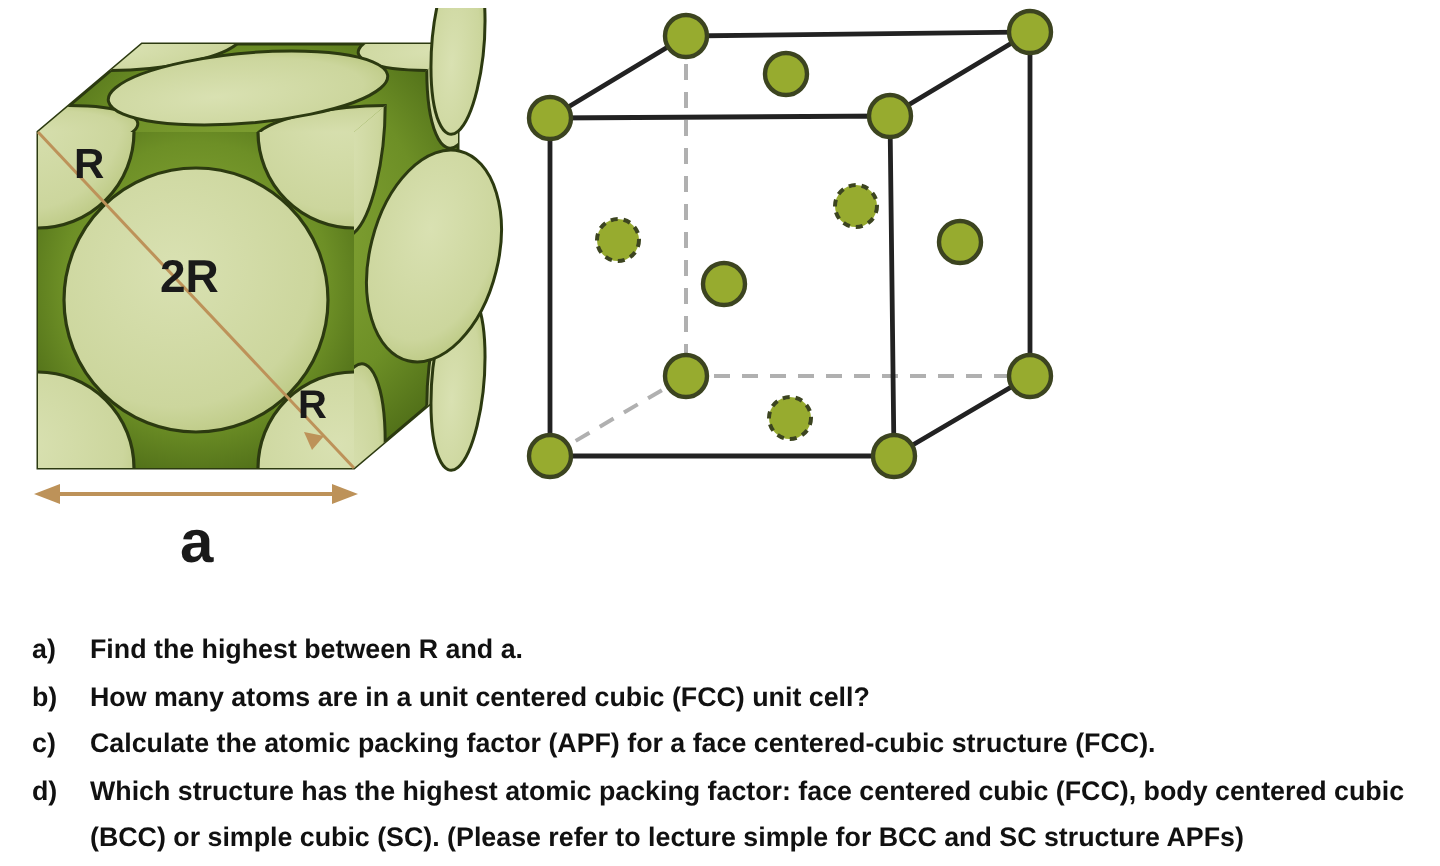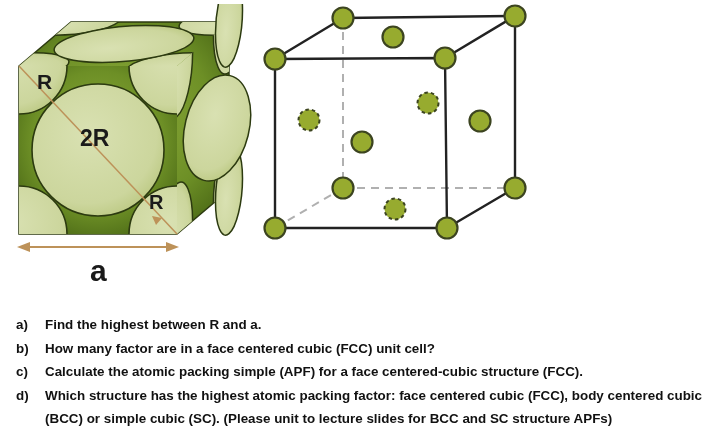--- a/index.html
+++ b/index.html
@@ -152,25 +152,25 @@
     </g>
   </svg>
 
   <div class="questions">
     <div class="q-row">
       <span class="q-letter">a)</span>
       <span class="q-text">Find the highest between R and a.</span>
     </div>
     <div class="q-row">
       <span class="q-letter">b)</span>
-      <span class="q-text">How many factor are in a face centered cubic (FCC) unit cell?</span>
+      <span class="q-text">How many atoms are in a unit centered cubic (FCC) unit cell?</span>
     </div>
     <div class="q-row">
       <span class="q-letter">c)</span>
-      <span class="q-text">Calculate the atomic packing simple (APF) for a face centered-cubic structure (FCC).</span>
+      <span class="q-text">Calculate the atomic packing factor (APF) for a face centered-cubic structure (FCC).</span>
     </div>
     <div class="q-row">
       <span class="q-letter">d)</span>
-      <span class="q-text">Which structure has the highest atomic packing factor: face centered cubic (FCC), body centered cubic (BCC) or simple cubic (SC). (Please unit to lecture slides for BCC and SC structure APFs)</span>
+      <span class="q-text">Which structure has the highest atomic packing factor: face centered cubic (FCC), body centered cubic (BCC) or simple cubic (SC). (Please refer to lecture simple for BCC and SC structure APFs)</span>
     </div>
   </div>
 
 </div>
 
 </body></html>

